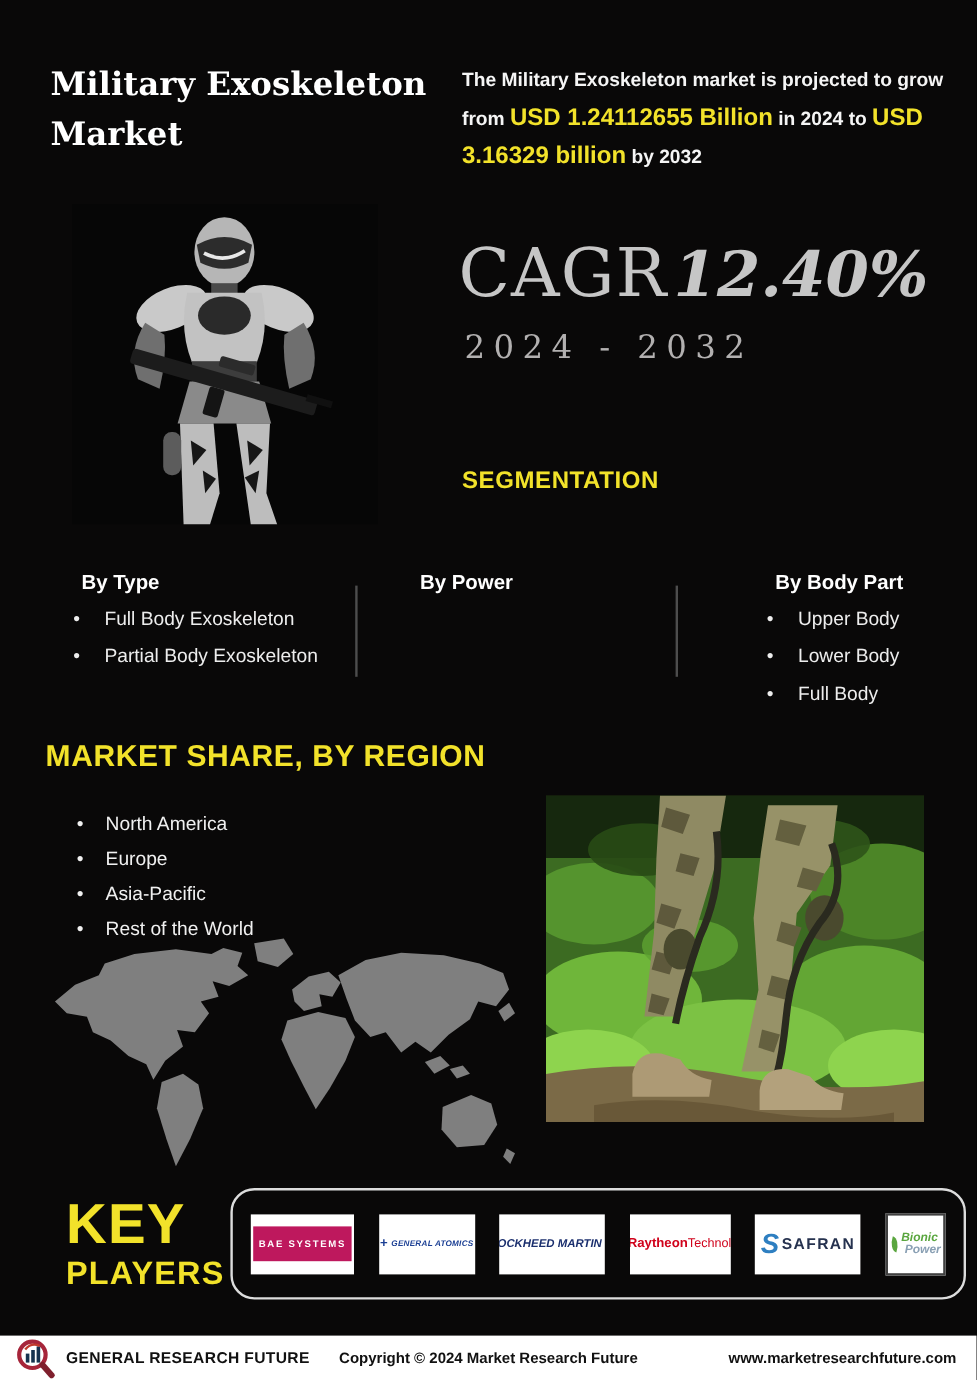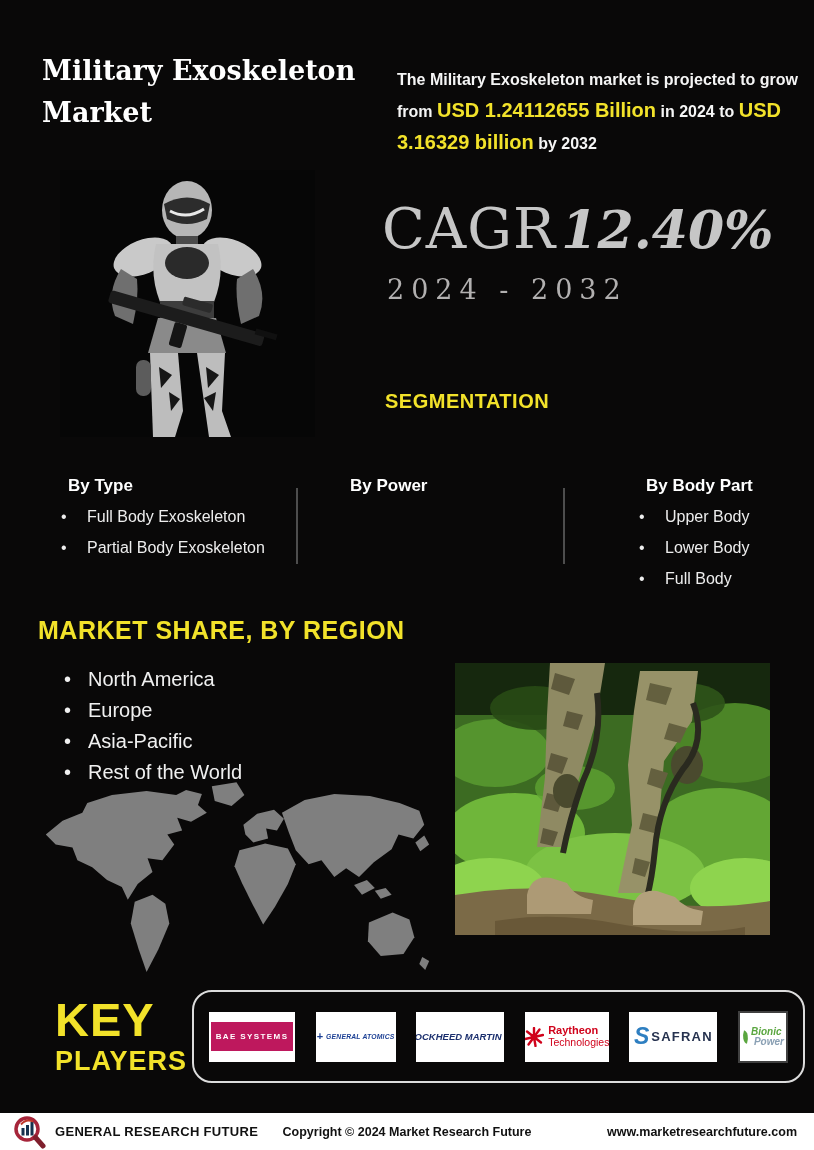--- a/index.html
+++ b/index.html
@@ -2,21 +2,21 @@
 <html><head>
 <meta charset="utf-8">
 <style>
   html,body{margin:0;padding:0;background:#000;}
   .page{position:relative;width:814px;height:1150px;background:#090808;overflow:hidden;
         font-family:"Liberation Sans",sans-serif;color:#fff;}
 
   
   .title{position:absolute;left:42px;top:50px;width:335px;margin:0;
          font-family:"DejaVu Serif",serif;font-weight:700;font-size:27px;line-height:1.55;color:#ffffff;}
-  .intro{position:absolute;left:385px;top:52px;width:412px;margin:12px;
+  .intro{position:absolute;left:385px;top:52px;width:412px;margin:0;
          font-size:16px;font-weight:700;line-height:31px;color:#f5f5f5;}
   .intro .hl{color:#f2e22a;font-size:20px;}
 
   
   .soldier{position:absolute;left:60px;top:170px;width:255px;height:267px;}
 
   
   .cagr{position:absolute;left:382px;top:196px;font-family:"DejaVu Serif",serif;color:#c6c6c6;white-space:nowrap;}
   .cagr-label{font-size:56px;font-weight:400;letter-spacing:1px;}
   .cagr-value{font-size:52px;font-weight:700;font-style:italic;}
@@ -32,21 +32,21 @@
   .seg-col ul{list-style:none;margin:0 0 0 -7px;padding:0;}
   .seg-col li{font-size:16px;color:#ededed;margin-bottom:13px;padding-left:26px;position:relative;}
   .seg-col li::before{content:"•";position:absolute;left:0;top:0;color:#ededed;}
   .seg-divider{position:absolute;top:488px;width:2px;height:76px;background:#4d4d4d;}
   .seg-divider.d1{left:296px;} .seg-divider.d2{left:563px;}
 
   
   .ms-heading{position:absolute;left:38px;top:616px;margin:0;font-size:25px;font-weight:700;
               color:#f2e22a;letter-spacing:.5px;}
   .regions{position:absolute;left:64px;top:668px;list-style:none;margin:0;padding:0;}
-  .regions li{font-size:20px;color:#f0f0f0;margin-bottom:8px;padding-left:24px;position:relative;}
+  .regions li{font-size:16px;color:#f0f0f0;margin-bottom:8px;padding-left:24px;position:relative;margin-top:11px;}
   .regions li::before{content:"•";position:absolute;left:0;top:0;}
 
   .legs{position:absolute;left:455px;top:663px;width:315px;height:272px;}
   .worldmap{position:absolute;left:28px;top:772px;width:415px;height:215px;}
 
   
   .kp-label{position:absolute;left:55px;top:996px;color:#f2e22a;font-weight:700;}
   .kp-line1{display:block;font-size:47px;line-height:1.0;letter-spacing:1px;}
   .kp-line2{display:block;font-size:27px;line-height:1.0;letter-spacing:1px;margin-top:5px;}
   .kp-box{position:absolute;left:192px;top:990px;width:613px;height:93px;box-sizing:border-box;
@@ -58,21 +58,21 @@
   .logo-card.bp{width:50px;height:52px;border:2px solid #404040;box-sizing:border-box;}
   .bae-inner{background:#be185d;color:#fff;font-size:8px;font-weight:700;letter-spacing:1.4px;
              padding:10px 5px;white-space:nowrap;}
   .ga-wrap{display:flex;align-items:center;gap:3px;color:#1b3f94;}
   .ga-icon{font-size:11px;font-weight:700;line-height:1;}
   .ga-text{font-size:6.8px;font-weight:700;font-style:italic;letter-spacing:.2px;white-space:nowrap;}
   .lm-wrap{display:flex;align-items:baseline;gap:2px;color:#1b2f6e;}
   .lm-text{font-size:9.5px;font-weight:700;font-style:italic;white-space:nowrap;}
   .lm-star{font-size:9px;}
   .rt-wrap{display:flex;align-items:center;gap:4px;}
-  .rt-text{display:flex;flex-direction:column;line-height:1.05;color:#d0021b;}
+  .rt-text{display:flex;flex-direction:row;line-height:1.05;color:#d0021b;}
   .rt-l1{font-size:11px;font-weight:700;}
   .rt-l2{font-size:10.5px;font-weight:400;}
   .sf-wrap{display:flex;align-items:center;gap:2px;}
   .sf-s{font-size:23px;font-weight:700;font-style:italic;color:#2e7fc1;line-height:1;}
   .sf-text{font-size:13px;font-weight:700;color:#26324f;letter-spacing:1.2px;}
   .bp-wrap{display:flex;align-items:center;gap:2px;font-style:italic;font-weight:700;}
   .bp-leaf{width:7px;height:12px;background:#5aa63f;border-radius:0 100% 0 100%;
            transform:rotate(18deg);flex:none;}
   .bp-text{display:flex;flex-direction:column;line-height:.95;}
   .bp-l1{font-size:10px;color:#5aa63f;}

